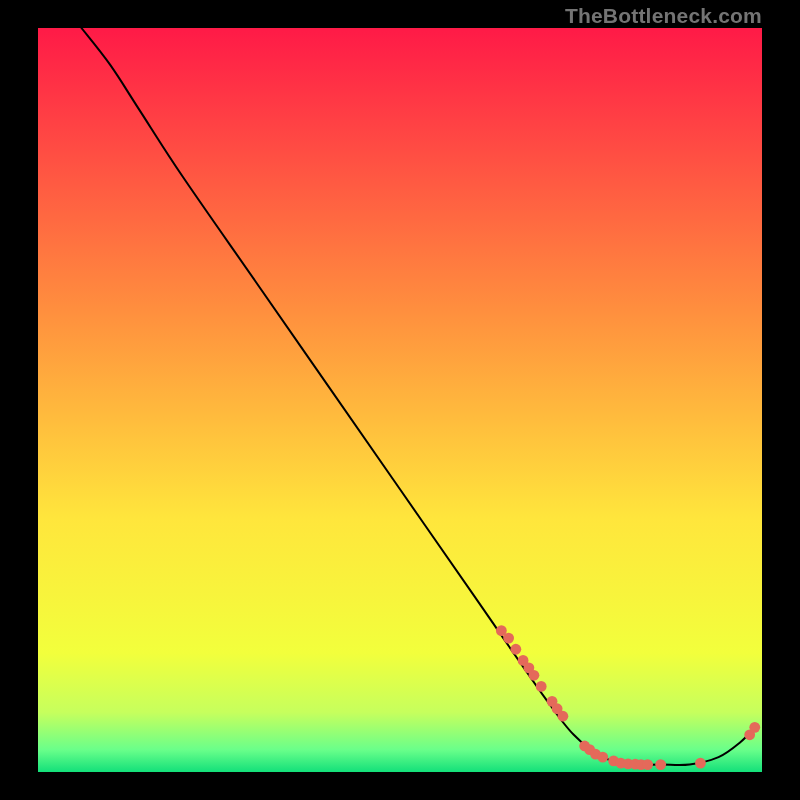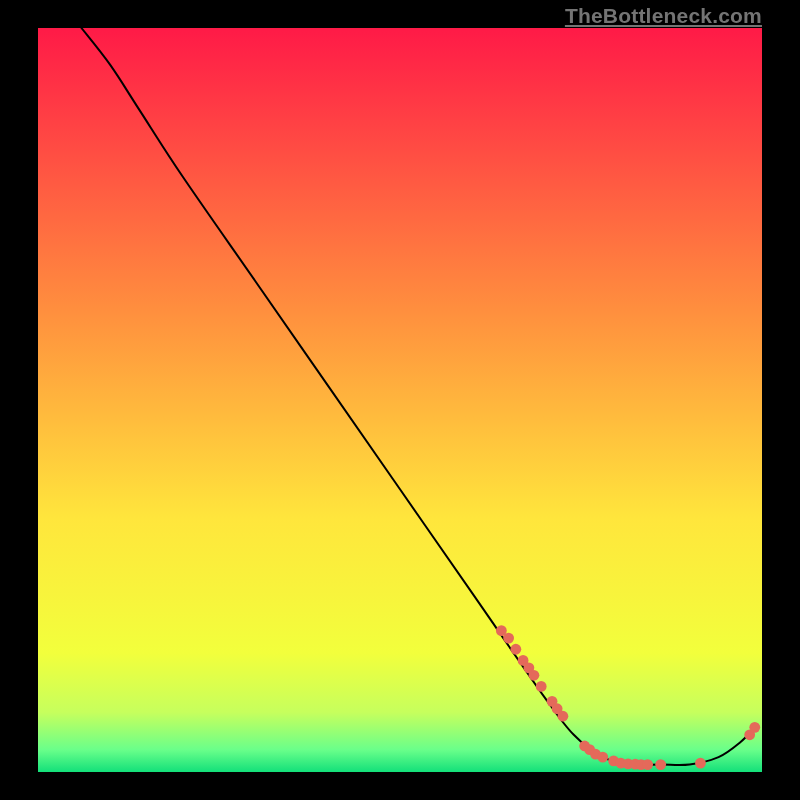--- a/index.html
+++ b/index.html
@@ -34,21 +34,20 @@
   .watermark {
     position: absolute;
     top: 4px;
     right: 38px;
     font-family: Arial, Helvetica, sans-serif;
     font-size: 21px;
     font-weight: 600;
     color: #747474;
     letter-spacing: 0.2px;
     user-select: none;
-    text-decoration: underline;
   }
 </style>
 </head>
 <body>
 
 <div class="stage">
 
   <div class="plot">
 
     <svg viewBox="0 0 724 744" preserveAspectRatio="none">

